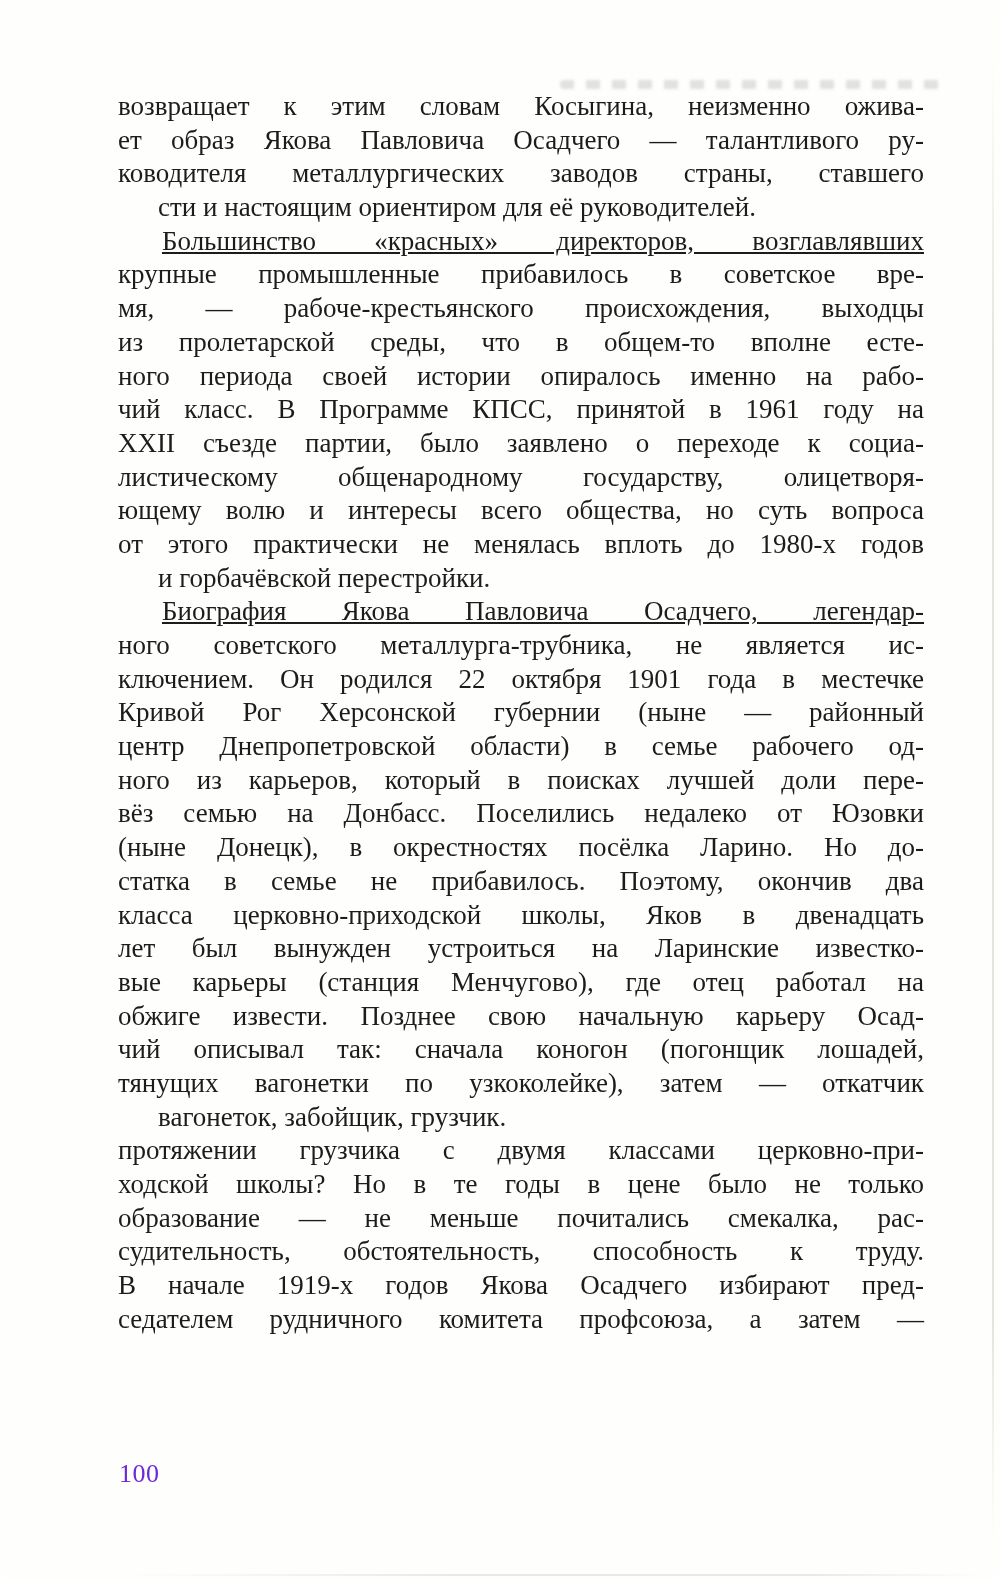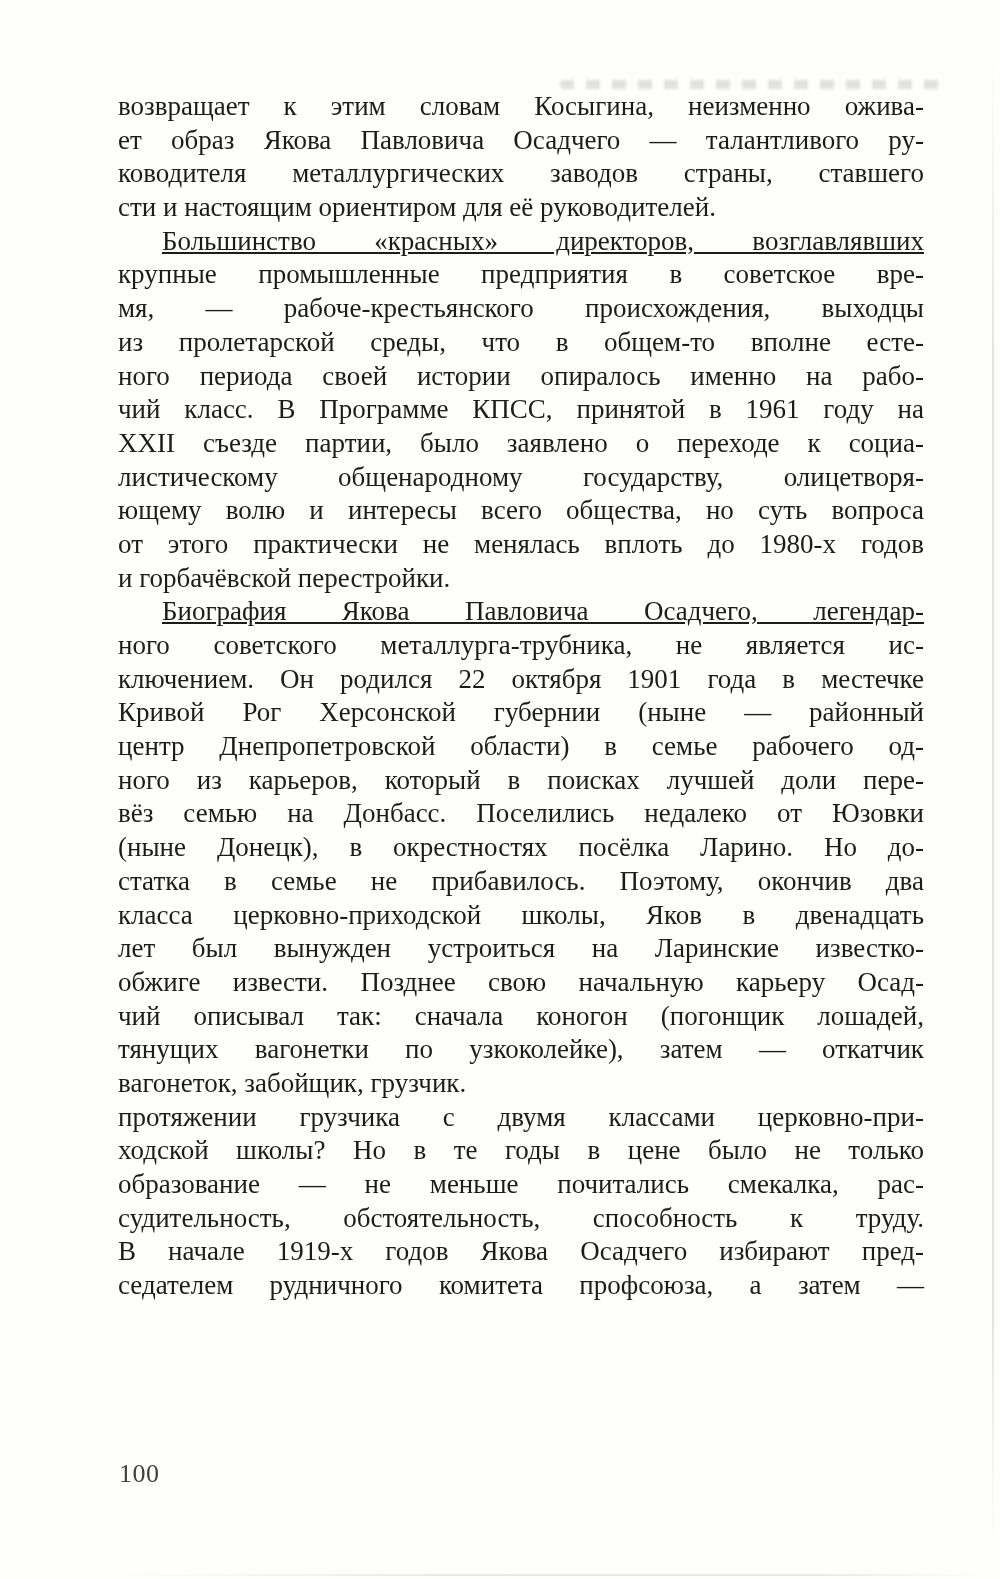--- a/index.html
+++ b/index.html
@@ -36,27 +36,28 @@
     height: 33.7px;
     overflow: visible;
   }
   .line.indent {
     padding-left: 44px;
     text-decoration: underline;
   }
   .line.end {
     text-align: left;
     text-align-last: left;
+    margin-left: 40px;
   }
   .page-number {
     position: absolute;
     left: 119px;
     top: 1459px;
     font-size: 26px;
-    color: #404040;
+    color: #6d28d9;
     letter-spacing: 0.5px;
   }
   .edge-shadow-right {
     position: absolute;
     left: 992px;
     top: 60px;
     width: 2px;
     height: 1480px;
     background: linear-gradient(to bottom, rgba(200,200,196,0), rgba(205,205,200,0.55) 20%, rgba(205,205,200,0.55) 85%, rgba(200,200,196,0));
     pointer-events: none;
@@ -86,41 +87,42 @@
 <body>
 
 <div class="page">
   <div class="ghost-strip"></div>
   <div class="text-block">
       <div class="line">возвращает к этим словам Косыгина, неизменно ожива-</div>
       <div class="line">ет образ Якова Павловича Осадчего — талантливого ру-</div>
       <div class="line">ководителя металлургических заводов страны, ставшего</div>
       <div class="line end">сти и настоящим ориентиром для её руководителей.</div>
       <div class="line indent">Большинство «красных» директоров, возглавлявших</div>
-      <div class="line">крупные промышленные предприятия в советское вре-</div>
+      <div class="line">крупные промышленные прибавилось в советское вре-</div>
       <div class="line">мя, — рабоче-крестьянского происхождения, выходцы</div>
       <div class="line">из пролетарской среды, что в общем-то вполне есте-</div>
       <div class="line">ного периода своей истории опиралось именно на рабо-</div>
       <div class="line">чий класс. В Программе КПСС, принятой в 1961 году на</div>
       <div class="line">XXII съезде партии, было заявлено о переходе к социа-</div>
       <div class="line">листическому общенародному государству, олицетворя-</div>
       <div class="line">ющему волю и интересы всего общества, но суть вопроса</div>
       <div class="line">от этого практически не менялась вплоть до 1980-х годов</div>
       <div class="line end">и горбачёвской перестройки.</div>
       <div class="line indent">Биография Якова Павловича Осадчего, легендар-</div>
       <div class="line">ного советского металлурга-трубника, не является ис-</div>
       <div class="line">ключением. Он родился 22 октября 1901 года в местечке</div>
       <div class="line">Кривой Рог Херсонской губернии (ныне — районный</div>
       <div class="line">центр Днепропетровской области) в семье рабочего од-</div>
       <div class="line">ного из карьеров, который в поисках лучшей доли пере-</div>
       <div class="line">вёз семью на Донбасс. Поселились недалеко от Юзовки</div>
       <div class="line">(ныне Донецк), в окрестностях посёлка Ларино. Но до-</div>
       <div class="line">статка в семье не прибавилось. Поэтому, окончив два</div>
       <div class="line">класса церковно-приходской школы, Яков в двенадцать</div>
       <div class="line">лет был вынужден устроиться на Ларинские известко-</div>
+      <div class="line">вые карьеры (станция Менчугово), где отец работал на</div>
       <div class="line">обжиге извести. Позднее свою начальную карьеру Осад-</div>
       <div class="line">чий описывал так: сначала коногон (погонщик лошадей,</div>
       <div class="line">тянущих вагонетки по узкоколейке), затем — откатчик</div>
       <div class="line end">вагонеток, забойщик, грузчик.</div>
       <div class="line">протяжении грузчика с двумя классами церковно-при-</div>
       <div class="line">ходской школы? Но в те годы в цене было не только</div>
       <div class="line">образование — не меньше почитались смекалка, рас-</div>
       <div class="line">судительность, обстоятельность, способность к труду.</div>
       <div class="line">В начале 1919-х годов Якова Осадчего избирают пред-</div>
       <div class="line">седателем рудничного комитета профсоюза, а затем —</div>

